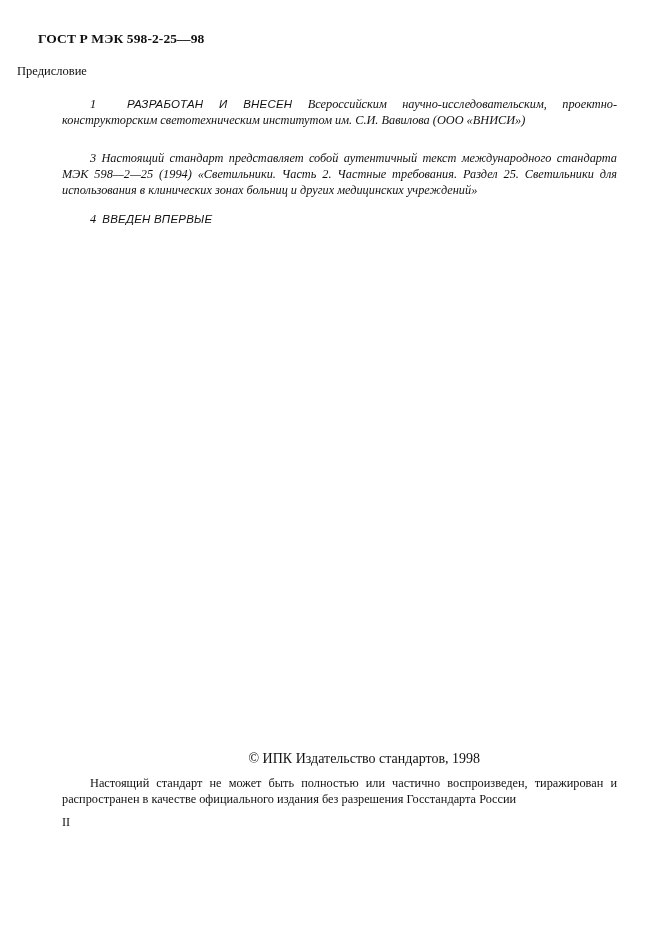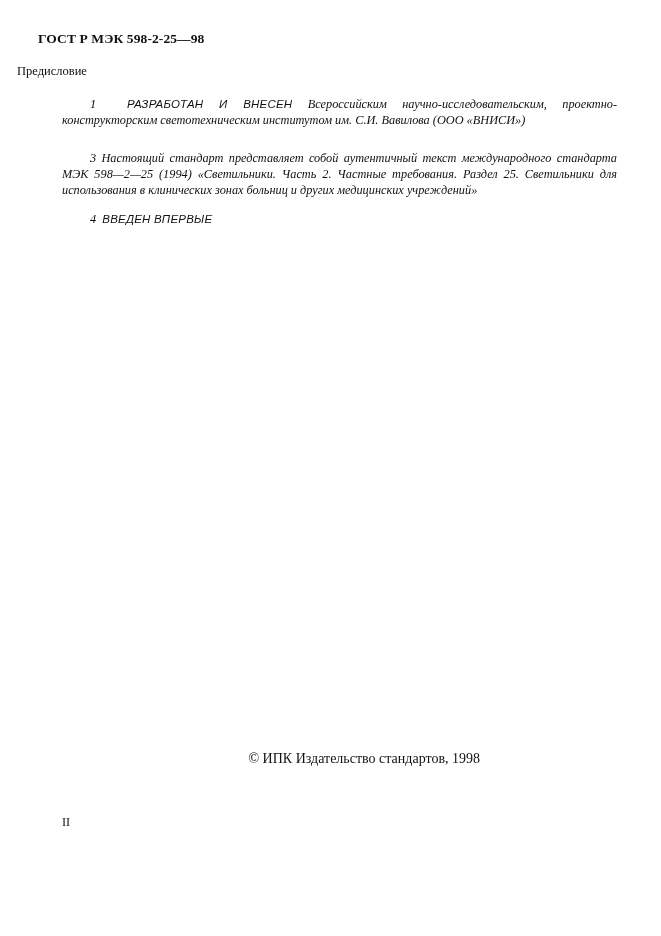--- a/index.html
+++ b/index.html
@@ -36,15 +36,18 @@
   <div class="para p3">
     <span class="ind"></span><span>3</span> <span>Настоящий стандарт представляет собой аутентичный текст международного стандарта МЭК 598—2—25 (1994) «Светильники. Часть 2. Частные требования. Раздел 25. Светильники для использования в клинических зонах больниц и других медицинских учреждений»</span>
   </div>
 
   <div class="para p4">
     <span class="ind"></span><span>4</span>&nbsp; <span class="caps">ВВЕДЕН ВПЕРВЫЕ</span>
   </div>
 
   <div class="copyright">© ИПК  Издательство стандартов, 1998</div>
 
+  <div class="notice">
+    <span class="ind" style="display:inline-block;width:28px;"></span><span>Настоящий стандарт не может быть полностью или частично воспроизведен, тиражирован и распространен в качестве официального издания без разрешения Госстандарта России</span>
+  </div>
 
   <div class="pagenum">II</div>
 </div>
 
 </body></html>

